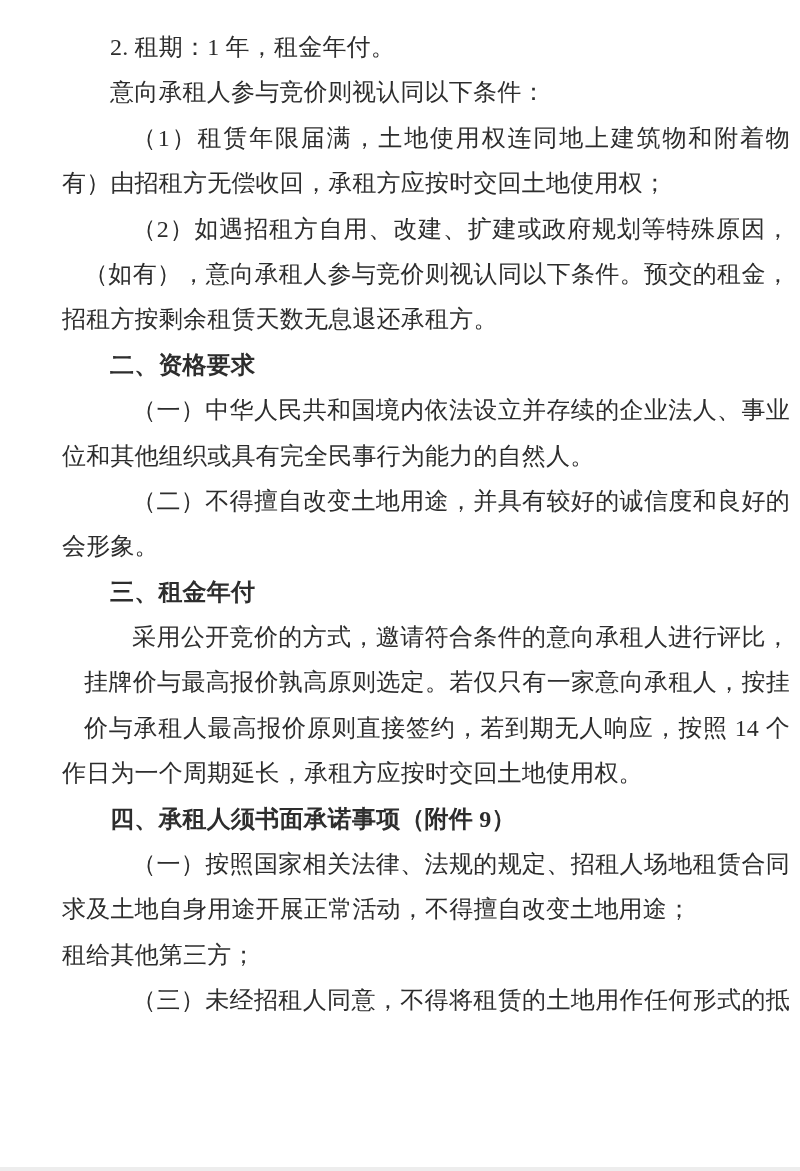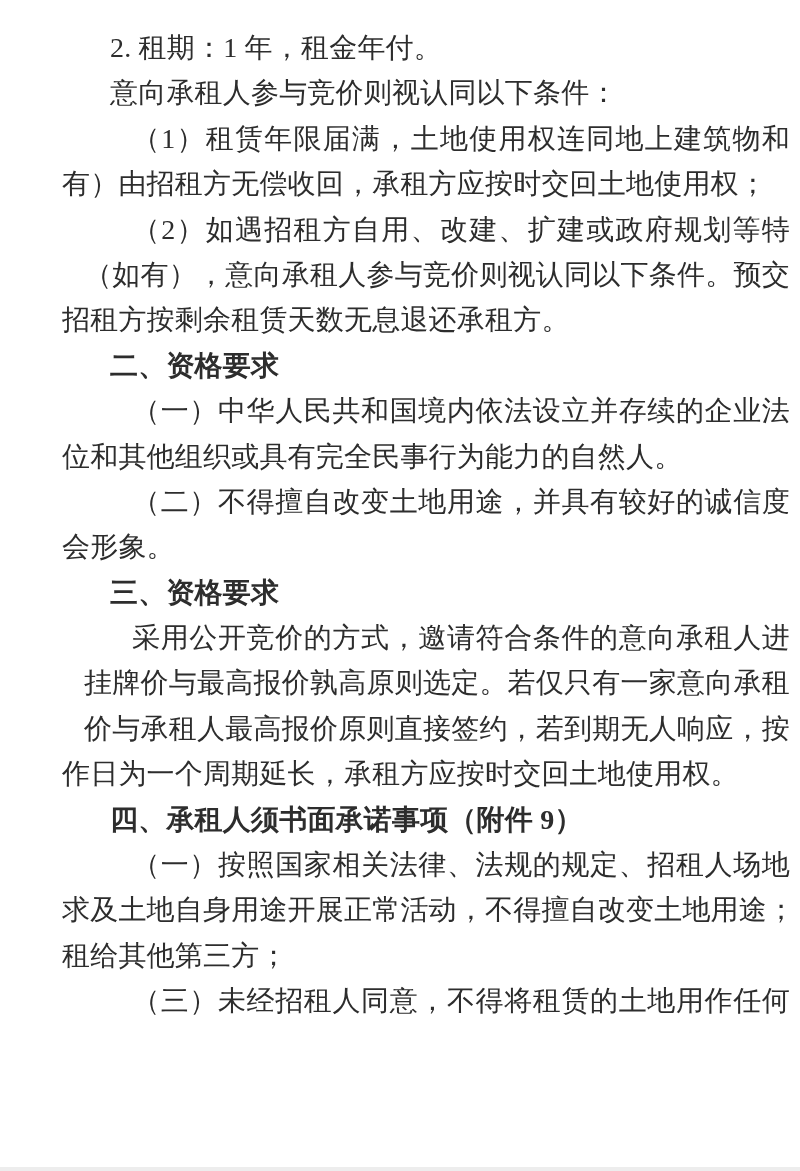--- a/index.html
+++ b/index.html
@@ -15,21 +15,21 @@
     font-family: "Liberation Serif", "DejaVu Serif", serif;
   }
   .doc {
     position: absolute;
     left: 62px;
     top: 25px;
     width: 728px;
     color: #2d2d2d;
   }
   .line {
-    font-size: 28px;
+    font-size: 24px;
     line-height: 45.4px;
     height: 45.4px;
     white-space: nowrap;
     letter-spacing: 0.2px;
     overflow: hidden;
   }
   .indent { text-indent: 48px; }
   .bold   { font-weight: bold; }
   .fill {
     white-space: normal;
@@ -57,21 +57,21 @@
   <div class="line indent fill">（1）租赁年限届满，土地使用权连同地上建筑物和附着物（如</div>
   <div class="line">有）由招租方无偿收回，承租方应按时交回土地使用权；</div>
   <div class="line indent fill">（2）如遇招租方自用、改建、扩建或政府规划等特殊原因，招</div>
   <div class="line fill">（如有），意向承租人参与竞价则视认同以下条件。预交的租金，</div>
   <div class="line">招租方按剩余租赁天数无息退还承租方。</div>
   <div class="line indent bold">二、资格要求</div>
   <div class="line indent fill">（一）中华人民共和国境内依法设立并存续的企业法人、事业单</div>
   <div class="line">位和其他组织或具有完全民事行为能力的自然人。</div>
   <div class="line indent fill">（二）不得擅自改变土地用途，并具有较好的诚信度和良好的社</div>
   <div class="line">会形象。</div>
-  <div class="line indent bold">三、资格要求</div>
+  <div class="line indent bold">三、租金年付</div>
   <div class="line indent fill">采用公开竞价的方式，邀请符合条件的意向承租人进行评比，按</div>
   <div class="line fill">挂牌价与最高报价孰高原则选定。若仅只有一家意向承租人，按挂牌</div>
   <div class="line fill">价与承租人最高报价原则直接签约，若到期无人响应，按照 14 个工</div>
   <div class="line">作日为一个周期延长，承租方应按时交回土地使用权。</div>
   <div class="line indent bold">四、承租人须书面承诺事项（附件 9）</div>
   <div class="line indent fill">（一）按照国家相关法律、法规的规定、招租人场地租赁合同要</div>
   <div class="line">求及土地自身用途开展正常活动，不得擅自改变土地用途；</div>
   <div class="line">租给其他第三方；</div>
   <div class="line indent fill">（三）未经招租人同意，不得将租赁的土地用作任何形式的抵押、</div>
 </div>

